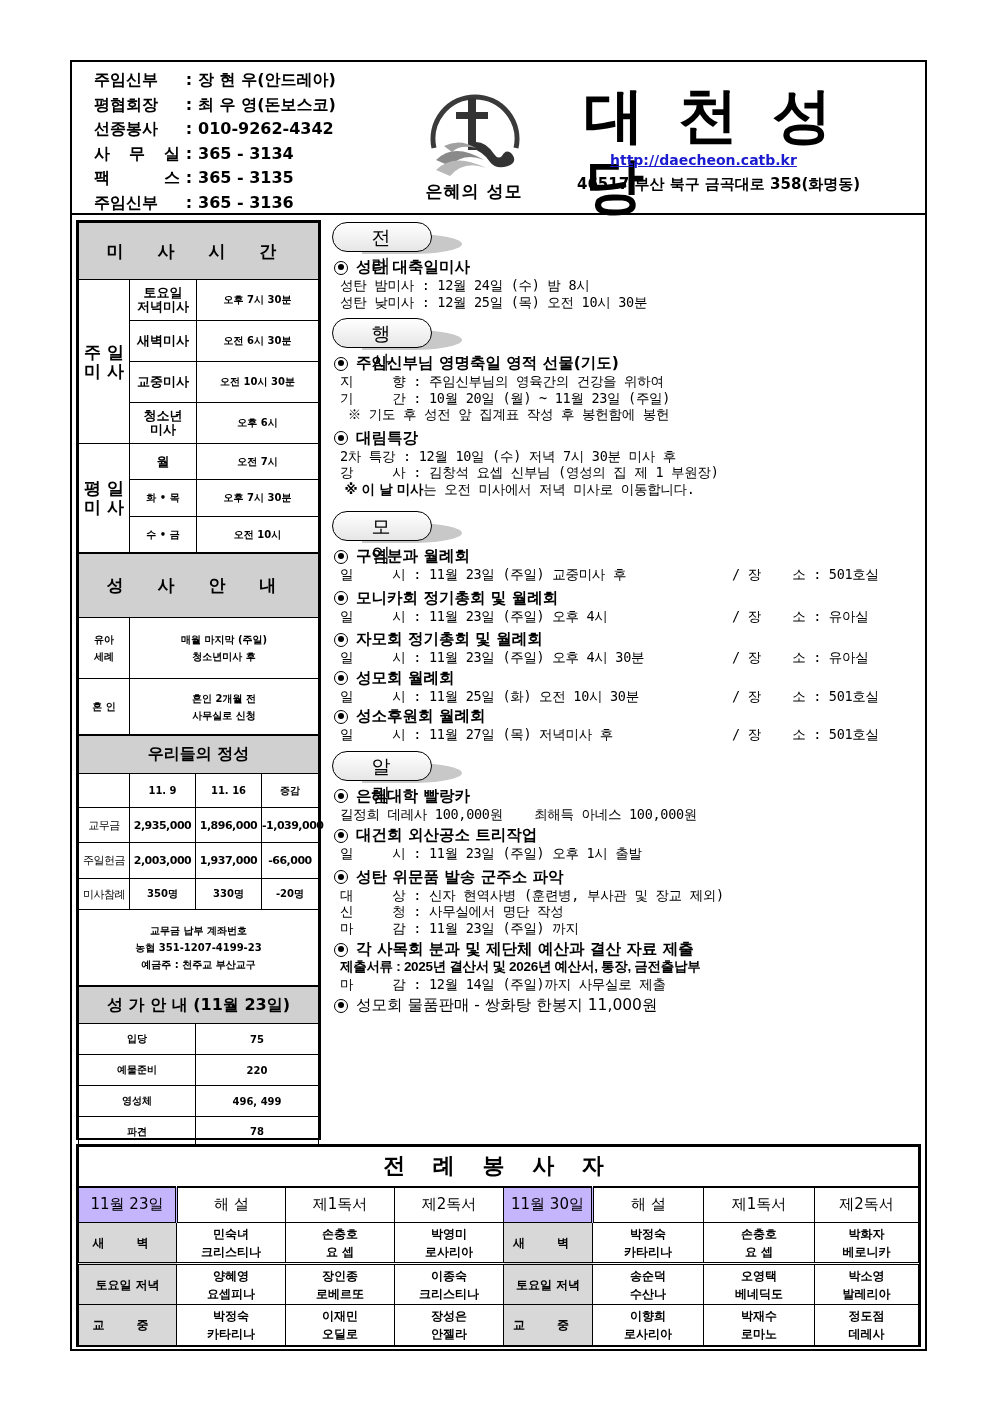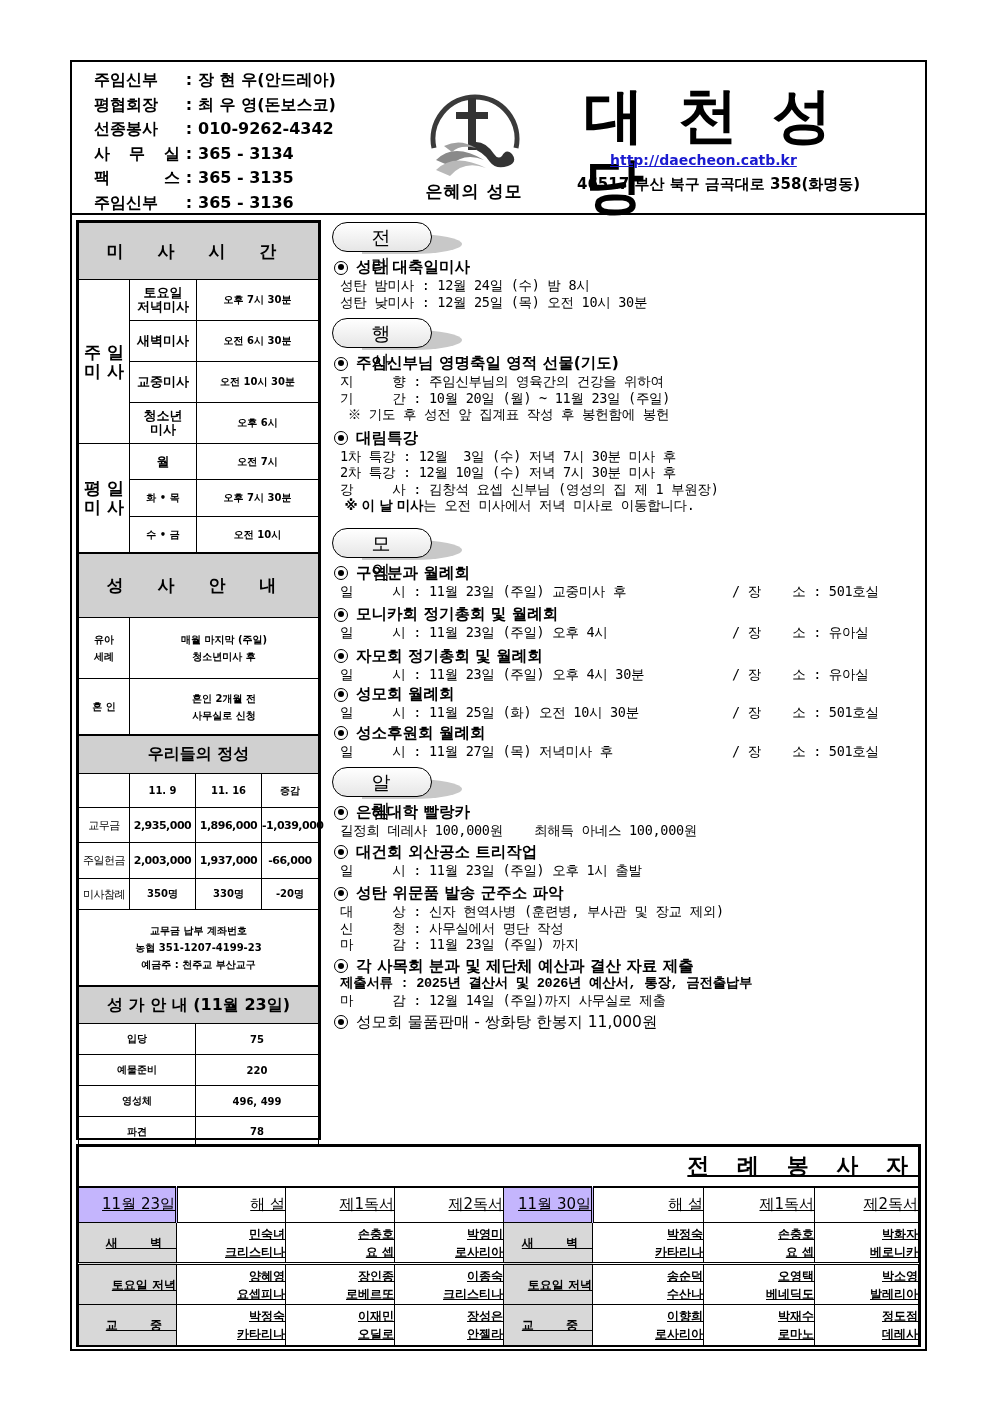--- a/index.html
+++ b/index.html
@@ -41,21 +41,21 @@
   .bullet::after { content: ""; position: absolute; left: 2.5px; top: 2.5px; width: 6px; height: 6px; background: #000; border-radius: 50%; }
   .line { font-size: 13.5px; line-height: 16.5px; padding-left: 6px; white-space: pre; font-family: "DejaVu Sans Mono", monospace; letter-spacing: -0.3px; }
   .line b { font-weight: bold; font-family: "DejaVu Sans", sans-serif; }
   .gap { height: 6px; }
   .row2 { display: flex; }
   .row2 .l { width: 392px; }
 
   
   .bottom { position: absolute; left: 4px; top: 1082px; width: 845px; height: 203px; border: 2px solid #000; }
   .bt { width: 100%; border-collapse: collapse; table-layout: fixed; }
-  .bt td { border: 1px solid #000; text-align: right; vertical-align: middle; text-decoration: underline; }
+  .bt td { border: 1px solid #000; text-align: center; vertical-align: middle; }
   .bt-title { height: 40px; font-size: 22px; font-weight: bold; letter-spacing: 10px; border-bottom: 2px solid #000 !important; }
   .bt-h td { height: 36px; font-size: 15px; }
   .bt-h td.date { background: #c4b5fd; border-right: 3px double #000; }
   .bt-r td { height: 41px; font-size: 12px; line-height: 18px; font-weight: bold; }
   .bt-r td.lbl { background: #d8d8d8; font-size: 12px; }
   .bt-r td.lbl.spaced { letter-spacing: 14px; }
   .bt-first td { border-top: 3px double #000; }
 </style>
 </head>
 <body>
@@ -261,21 +261,20 @@
       <div class="line">지     향 : 주임신부님의 영육간의 건강을 위하여</div>
       <div class="line">기     간 : 10월 20일 (월) ~ 11월 23일 (주일)</div>
       <div class="line"> ※ 기도 후 성전 앞 집계표 작성 후 봉헌함에 봉헌</div>
     </div>
     <div class="gap"></div>
     <div class="item">
       <div class="item-title">
           <span class="bullet"></span>
           <span>대림특강</span>
         </div>
-      <div class="line">1차 특강 : 12월  3일 (수) 저녁 7시 30분 미사 후</div>
       <div class="line">2차 특강 : 12월 10일 (수) 저녁 7시 30분 미사 후</div>
       <div class="line">강     사 : 김창석 요셉 신부님 (영성의 집 제 1 부원장)</div>
       <div class="line"><b> ※ 이 날 미사</b><span>는 오전 미사에서 저녁 미사로 이동합니다.</span></div>
     </div>
     <div class="gap"></div>
     <div class="gap"></div>
 
     <div class="pill-wrap">
         <div class="pill-shadow"></div>
         <div class="pill">모 임</div>
@@ -349,21 +348,21 @@
       <div class="line">대     상 : 신자 현역사병 (훈련병, 부사관 및 장교 제외)</div>
       <div class="line">신     청 : 사무실에서 명단 작성</div>
       <div class="line">마     감 : 11월 23일 (주일) 까지</div>
     </div>
     <div class="gap" style="height:4px"></div>
     <div class="item">
       <div class="item-title">
           <span class="bullet"></span>
           <span>각 사목회 분과 및 제단체 예산과 결산 자료 제출</span>
         </div>
-      <div class="line" style="font-weight:bold;font-family:Liberation Mono, monospace">제출서류 : 2025년 결산서 및 2026년 예산서, 통장, 금전출납부</div>
+      <div class="line" style="font-weight:bold;font-family:Liberation Sans, sans-serif">제출서류 : 2025년 결산서 및 2026년 예산서, 통장, 금전출납부</div>
       <div class="line">마     감 : 12월 14일 (주일)까지 사무실로 제출</div>
     </div>
     <div class="gap" style="height:4px"></div>
     <div class="item">
       <div class="item-title" style="font-weight:normal">
           <span class="bullet"></span>
           <span>성모회 물품판매 - 쌍화탕 한봉지 11,000원</span>
         </div>
     </div>
   </div>

